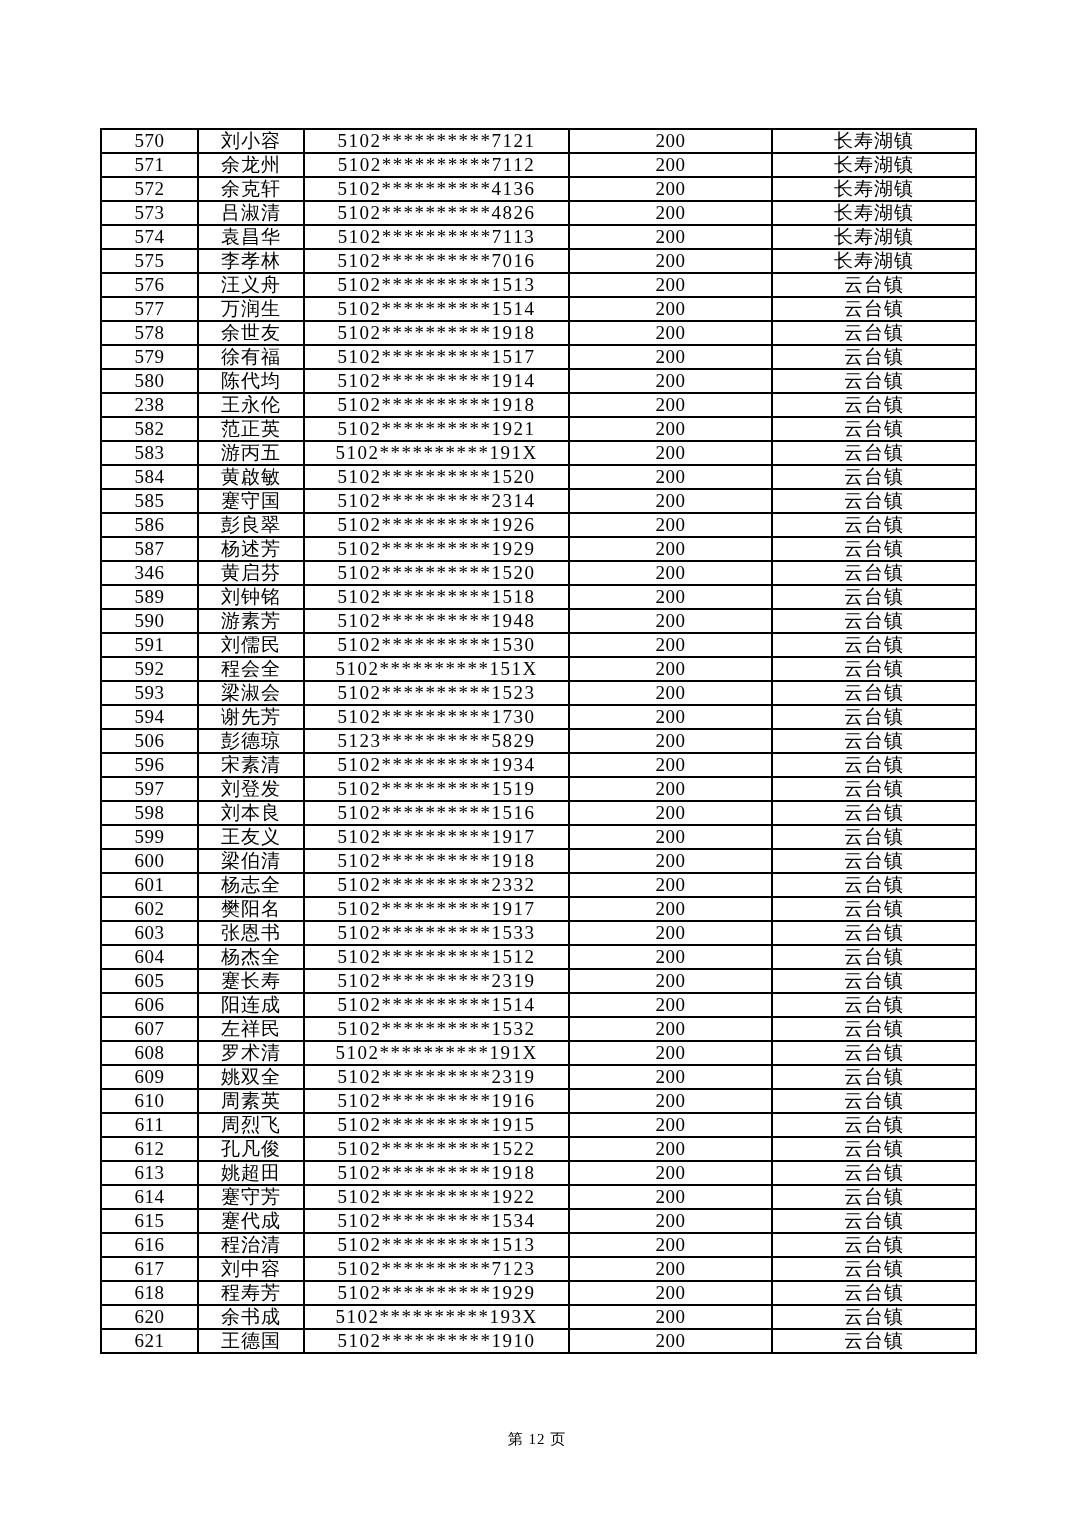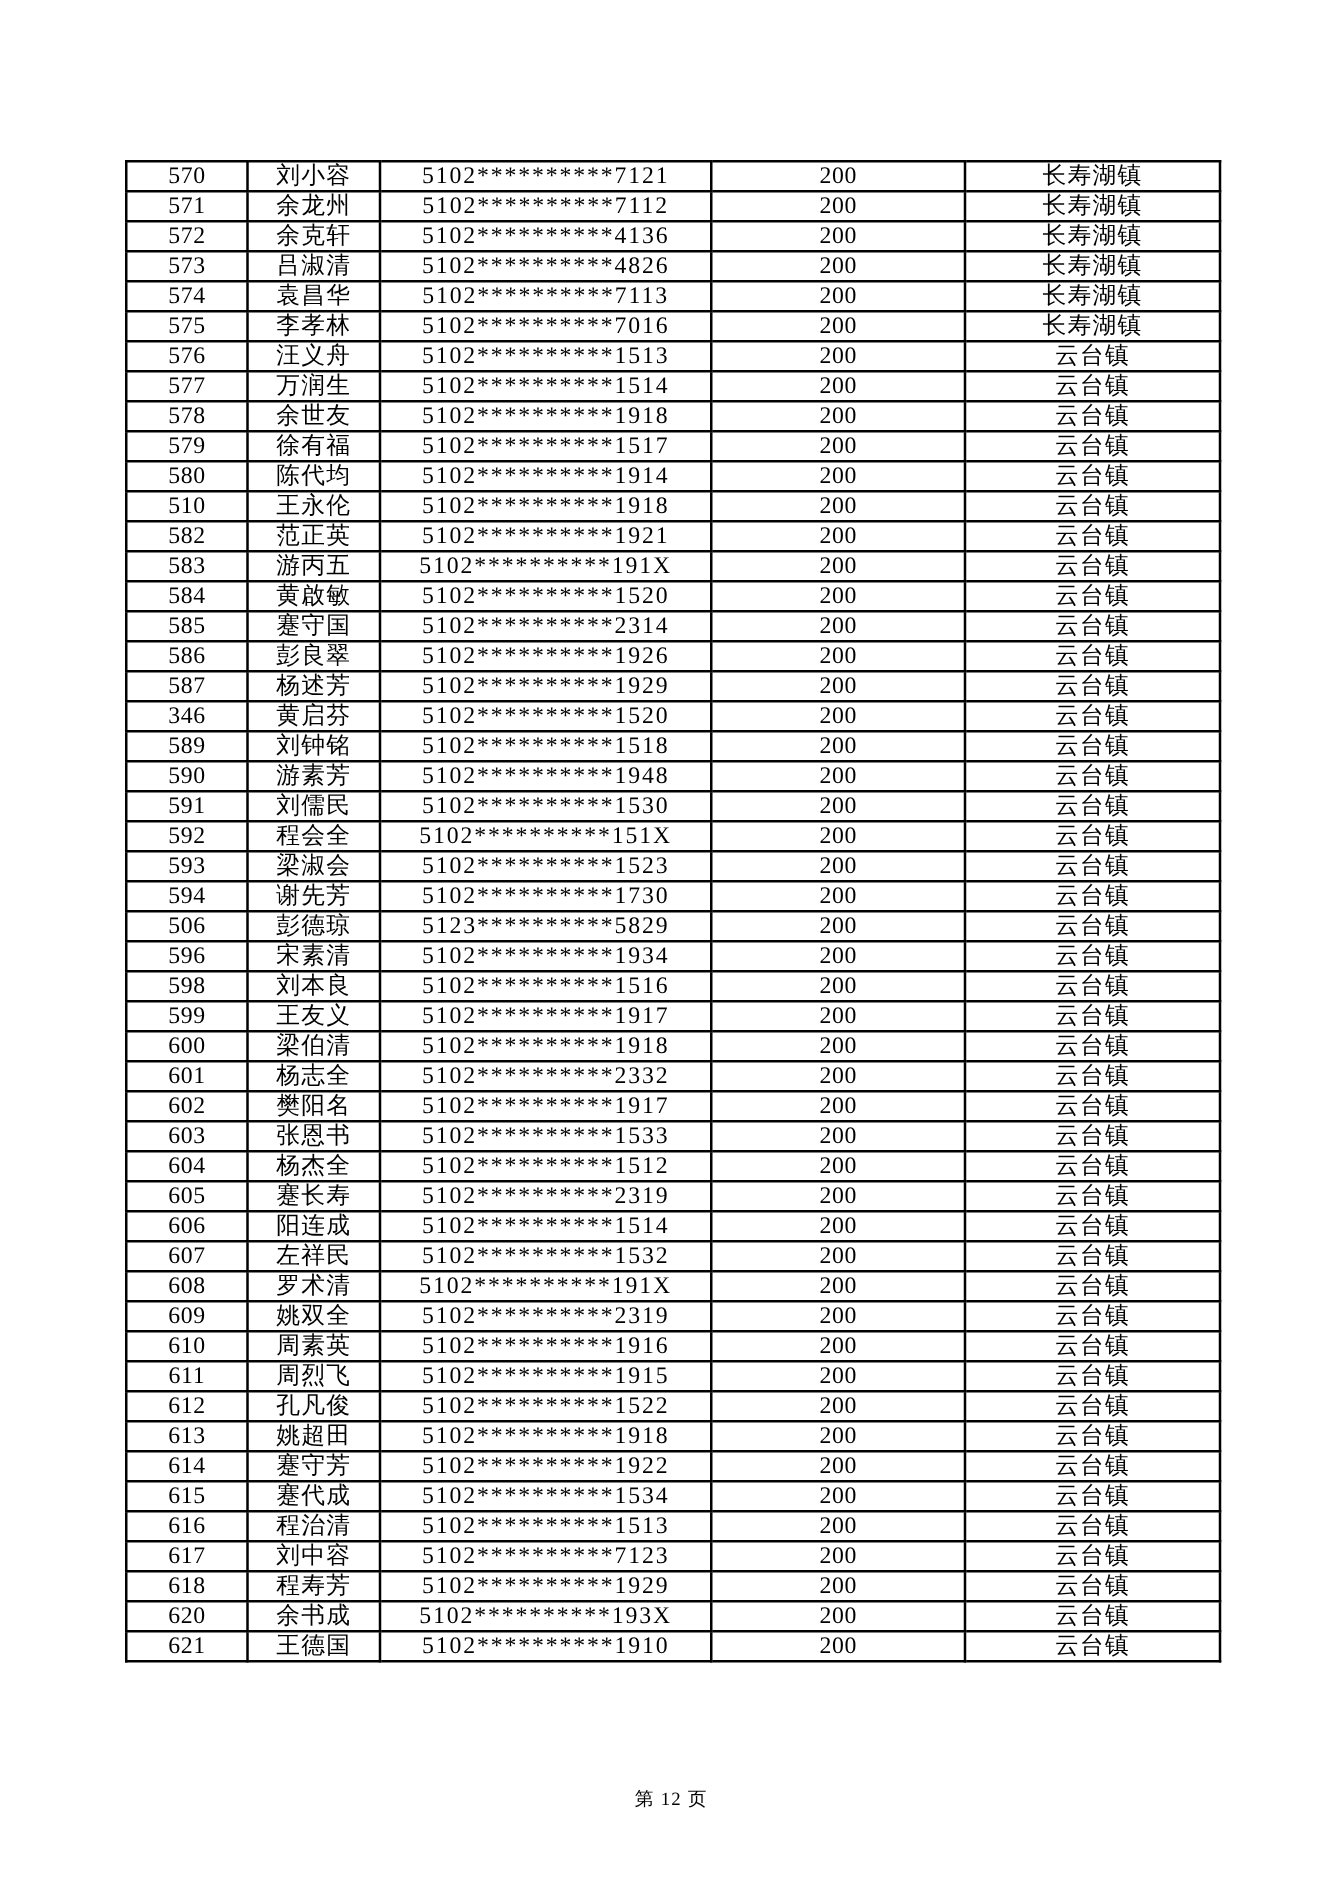--- a/index.html
+++ b/index.html
@@ -146,21 +146,21 @@
           <td class="cell-town">云台镇</td>
         </tr>
         <tr>
           <td class="cell-index">580</td>
           <td class="cell-name">陈代均</td>
           <td class="cell-id">5102**********1914</td>
           <td class="cell-amount">200</td>
           <td class="cell-town">云台镇</td>
         </tr>
         <tr>
-          <td class="cell-index">510</td>
+          <td class="cell-index">238</td>
           <td class="cell-name">王永伦</td>
           <td class="cell-id">5102**********1918</td>
           <td class="cell-amount">200</td>
           <td class="cell-town">云台镇</td>
         </tr>
         <tr>
           <td class="cell-index">582</td>
           <td class="cell-name">范正英</td>
           <td class="cell-id">5102**********1921</td>
           <td class="cell-amount">200</td>
@@ -254,20 +254,27 @@
           <td class="cell-index">506</td>
           <td class="cell-name">彭德琼</td>
           <td class="cell-id">5123**********5829</td>
           <td class="cell-amount">200</td>
           <td class="cell-town">云台镇</td>
         </tr>
         <tr>
           <td class="cell-index">596</td>
           <td class="cell-name">宋素清</td>
           <td class="cell-id">5102**********1934</td>
+          <td class="cell-amount">200</td>
+          <td class="cell-town">云台镇</td>
+        </tr>
+        <tr>
+          <td class="cell-index">597</td>
+          <td class="cell-name">刘登发</td>
+          <td class="cell-id">5102**********1519</td>
           <td class="cell-amount">200</td>
           <td class="cell-town">云台镇</td>
         </tr>
         <tr>
           <td class="cell-index">598</td>
           <td class="cell-name">刘本良</td>
           <td class="cell-id">5102**********1516</td>
           <td class="cell-amount">200</td>
           <td class="cell-town">云台镇</td>
         </tr>

